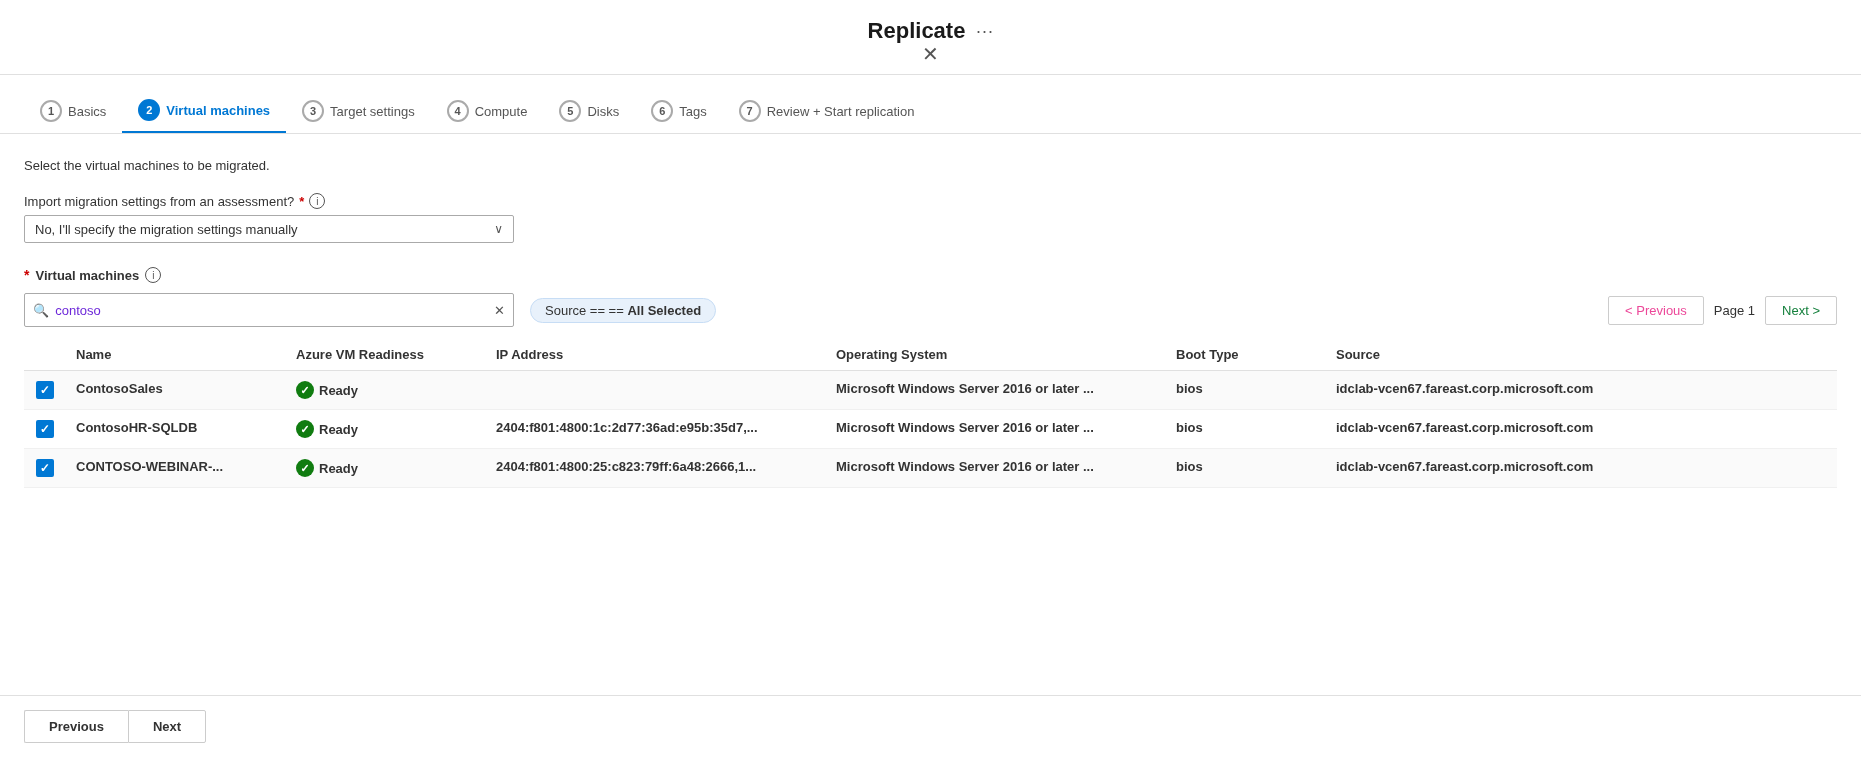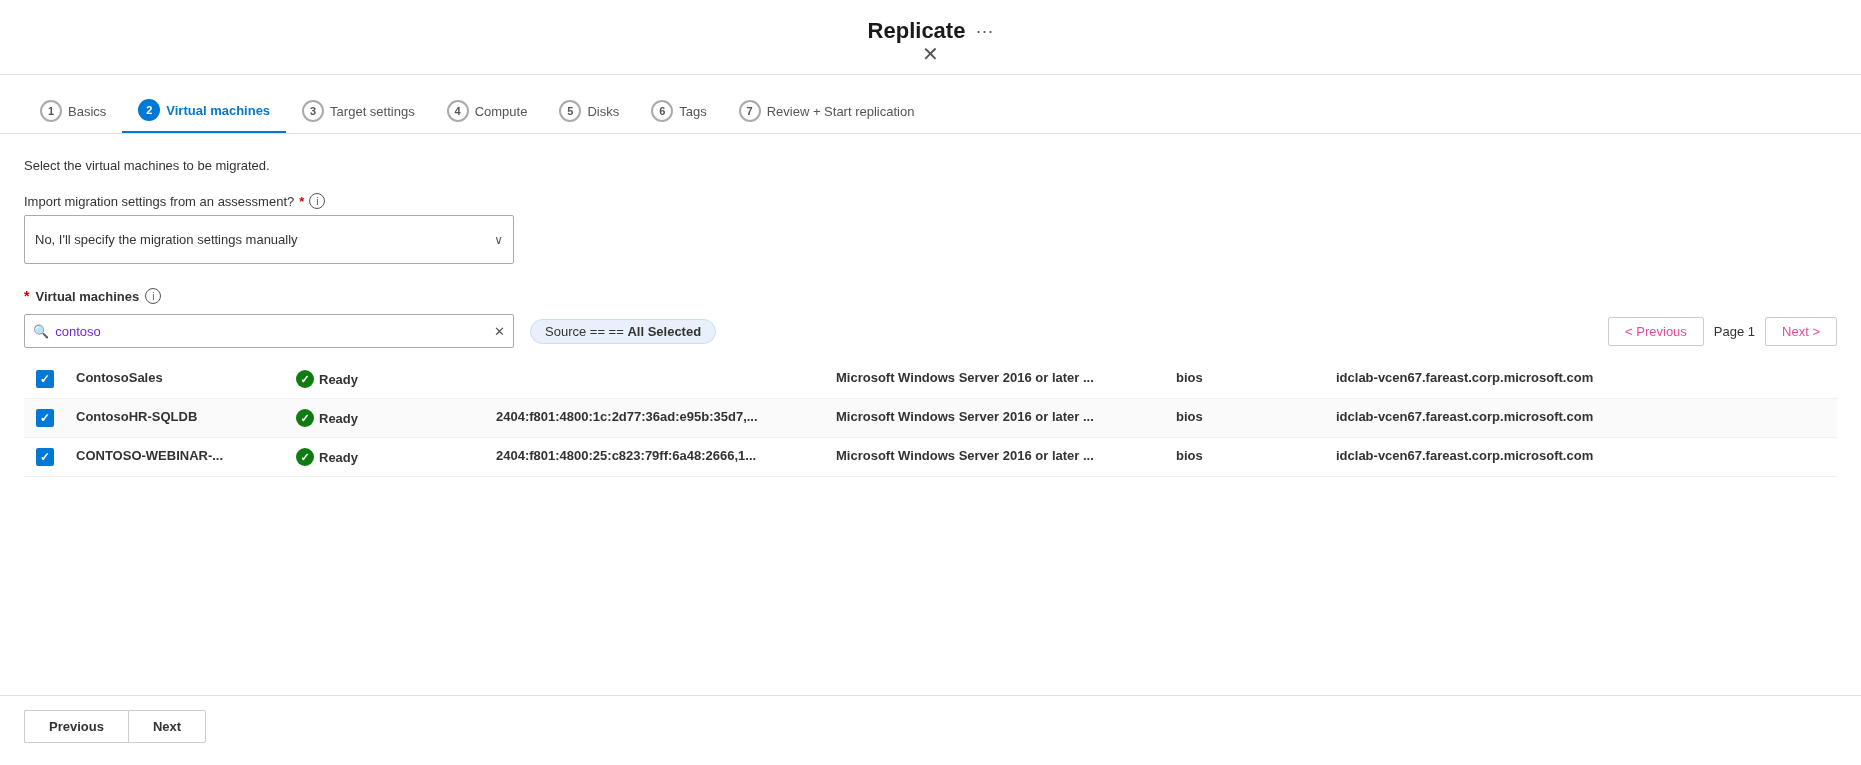--- a/index.html
+++ b/index.html
@@ -127,21 +127,21 @@
       align-items: center;
       justify-content: center;
       font-size: 10px;
       color: #555;
       cursor: pointer;
       font-style: normal;
     }
 
     .dropdown {
       width: 490px;
-      height: 49px;
+      height: 28px;
       border: 1px solid #aaa;
       border-radius: 2px;
       display: flex;
       align-items: center;
       justify-content: space-between;
       padding: 0 10px;
       cursor: pointer;
       background: #fff;
       margin-bottom: 24px;
     }
@@ -230,21 +230,21 @@
       gap: 10px;
       margin-left: auto;
     }
 
     .pagination-btn {
       border: 1px solid #ccc;
       background: #fff;
       border-radius: 2px;
       padding: 6px 16px;
       font-size: 13px;
-      color: #ec4899;
+      color: #15803d;
       cursor: pointer;
     }
 
     .pagination-btn:disabled, .pagination-btn.disabled {
       color: #ec4899;
       cursor: default;
     }
 
     .page-indicator {
       font-size: 13px;
@@ -450,20 +450,29 @@
 
     <div class="pagination-row">
       <button class="pagination-btn disabled">&lt; Previous</button>
       <span class="page-indicator">Page 1</span>
       <button class="pagination-btn">Next &gt;</button>
     </div>
   </div>
 
   <div class="table-container">
 
+    <div class="table-header">
+      <div class="col-check"></div>
+      <div class="col-name col-cell">Name</div>
+      <div class="col-readiness col-cell">Azure VM Readiness</div>
+      <div class="col-ip col-cell">IP Address</div>
+      <div class="col-os col-cell">Operating System</div>
+      <div class="col-boot col-cell">Boot Type</div>
+      <div class="col-source col-cell">Source</div>
+    </div>
 
     <div class="table-row">
       <div class="col-check">
         <div class="checkbox-checked"></div>
       </div>
       <div class="col-name col-cell">ContosoSales</div>
       <div class="col-readiness col-cell">
         <div class="ready-badge">
           <div class="ready-icon">✓</div>
           <span>Ready</span>

